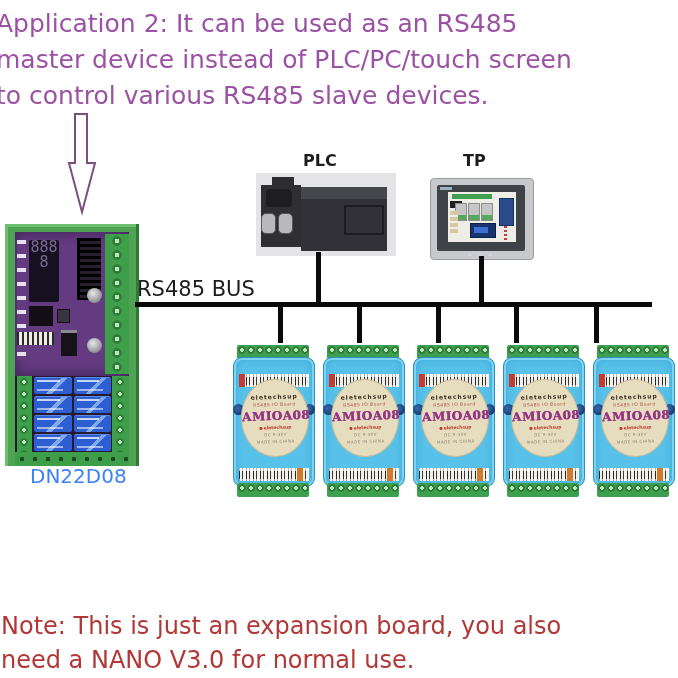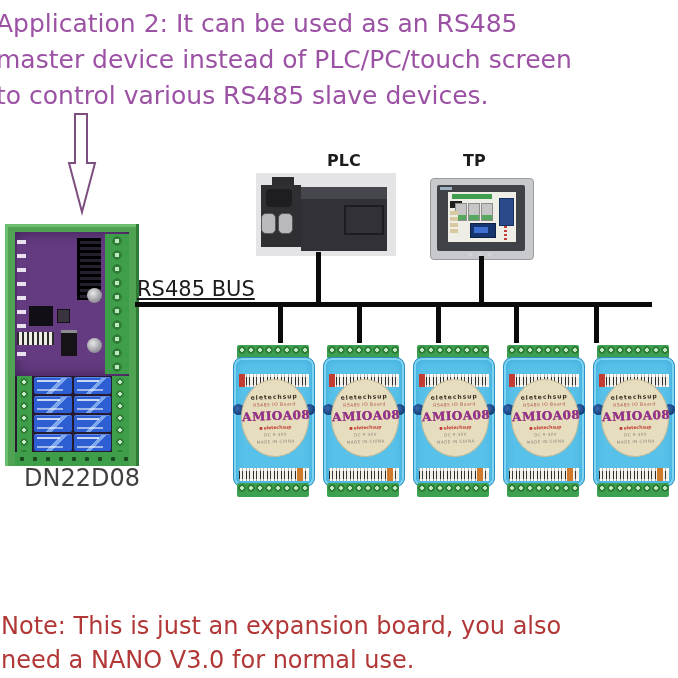--- a/index.html
+++ b/index.html
@@ -7,24 +7,24 @@
          font-family:"DejaVu Sans","Liberation Sans",sans-serif;}
 
   
   .heading{position:absolute;left:-4px;top:6px;width:690px;color:#9c52a4;
            font-size:25px;line-height:36px;letter-spacing:0px;}
   .note{position:absolute;left:1px;top:609px;width:680px;color:#b23737;
         font-size:24px;line-height:34px;}
 
   
   .lbl{position:absolute;color:#1c1c1c;}
-  .lbl-plc{left:303px;top:151px;font-size:16px;font-weight:600;margin-left:24px;}
+  .lbl-plc{left:303px;top:151px;font-size:16px;font-weight:600;}
   .lbl-tp{left:463px;top:151px;font-size:16px;font-weight:600;}
-  .lbl-bus{left:137px;top:277px;font-size:21px;text-decoration:underline;}
-  .lbl-master{left:24px;top:464px;font-size:24px;color:#404040;}
+  .lbl-bus{left:137px;top:277px;font-size:21px;}
+  .lbl-master{left:30px;top:464px;font-size:20px;color:#3b82f6;}
   .lbl-caption{left:360px;top:511px;font-size:17px;color:#2b2b2b;}
 
   
   .arrow{position:absolute;left:60px;top:108px;}
 
   
   .wire{position:absolute;background:#0a0a0a;}
   .bus-h{left:135px;top:302px;width:517px;height:5px;}
   .up-plc{left:316px;top:252px;width:5px;height:50px;}
   .up-tp{left:479px;top:256px;width:5px;height:46px;}
@@ -148,20 +148,23 @@
     <div>to control various RS485 slave devices.</div>
   </div>
 
   <svg class="arrow" width="44" height="112" viewBox="0 0 44 112">
     <polygon points="15,6 27,6 27,55 35,55 22,104 9,55 15,55" fill="#ffffff" stroke="#7d4f80" stroke-width="2" stroke-linejoin="miter"></polygon>
   </svg>
 
   <div class="master">
     <div class="m-pcb"></div>
     <div class="m-btncol"></div>
+    <div class="m-disp">
+        <span>8888</span>
+      </div>
     <div class="m-ic"></div>
     <div class="m-chip2"></div>
     <div class="m-tact"></div>
     <div class="m-cap c1"></div>
     <div class="m-cap c2"></div>
     <div class="m-to220"></div>
     <div class="m-dipsw"></div>
     <div class="m-termR"></div>
     <div class="m-relayzone"></div>
     <div class="m-termL2"></div>

